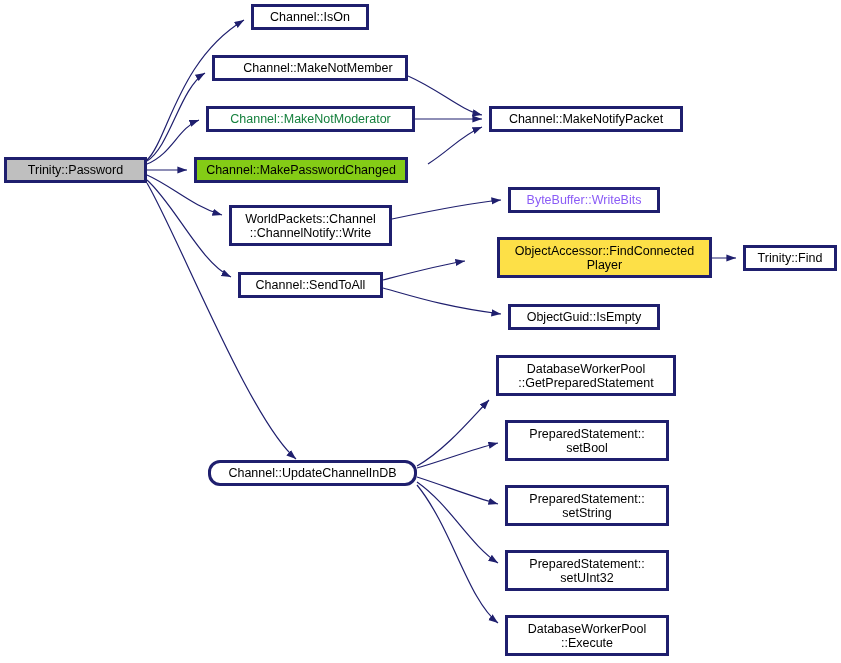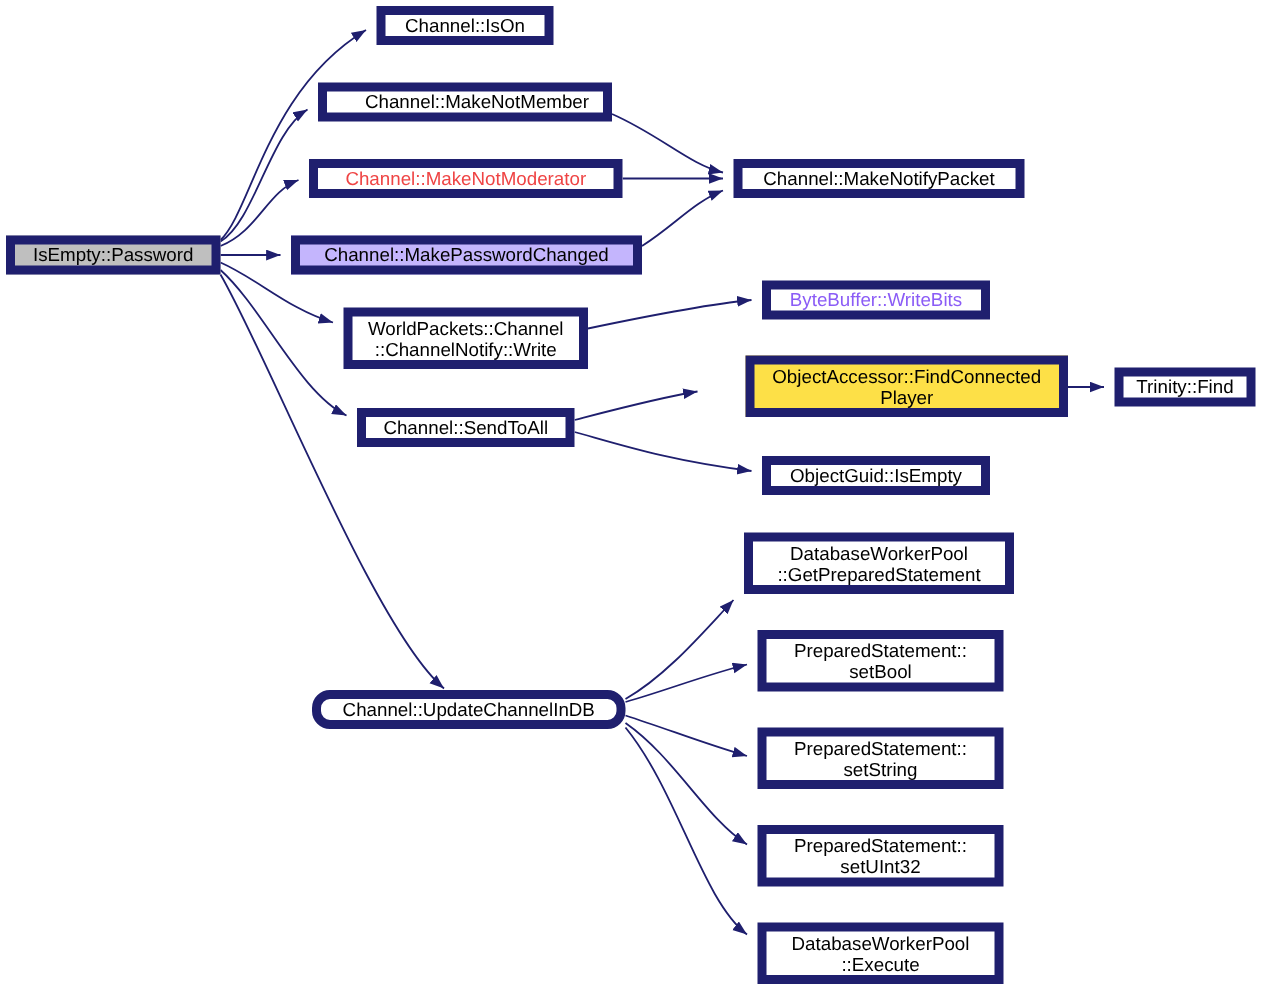--- a/index.html
+++ b/index.html
@@ -19,21 +19,21 @@
     position: absolute;
     left: 0;
     top: 0;
     width: 841px;
     height: 663px;
     pointer-events: none;
   }
   .node {
     position: absolute;
     box-sizing: border-box;
-    border: 6px solid #8b5cf6;
+    border: 3px solid #8b5cf6;
     background: #ffffff;
     color: #000000;
     font-size: 12.5px;
     line-height: 14px;
     display: flex;
     align-items: center;
     justify-content: center;
     text-align: center;
     white-space: pre-line;
     padding: 0 4px;
@@ -68,25 +68,25 @@
         <path d="M383,288 C412,296 445,307 501,314" fill="none" stroke="#1f1f6e" stroke-width="1.2" marker-end="url(#arrow)"></path>
         <path d="M687,258 L736,258" fill="none" stroke="#1f1f6e" stroke-width="1.2" marker-end="url(#arrow)"></path>
         <path d="M417,466 C445,450 470,420 489,400" fill="none" stroke="#1f1f6e" stroke-width="1.2" marker-end="url(#arrow)"></path>
         <path d="M417,468 C445,460 470,450 498,443" fill="none" stroke="#1f1f6e" stroke-width="1.2" marker-end="url(#arrow)"></path>
         <path d="M417,477 C445,486 470,496 498,504" fill="none" stroke="#1f1f6e" stroke-width="1.2" marker-end="url(#arrow)"></path>
         <path d="M417,482 C450,505 470,545 498,563" fill="none" stroke="#1f1f6e" stroke-width="1.2" marker-end="url(#arrow)"></path>
         <path d="M417,485 C452,528 468,600 498,623" fill="none" stroke="#1f1f6e" stroke-width="1.2" marker-end="url(#arrow)"></path>
       </g>
   </svg>
   <div id="node-layer">
-      <div class="node root" style="left: 4px; top: 157px; width: 143px; height: 26px; border-color: rgb(31, 31, 110); color: rgb(0, 0, 0); background: rgb(191, 191, 191);">IsEmpty::Password</div>
+      <div class="node root" style="left: 4px; top: 157px; width: 143px; height: 26px; border-color: rgb(31, 31, 110); color: rgb(0, 0, 0); background: rgb(191, 191, 191);">Trinity::Password</div>
       <div class="node" style="left: 251px; top: 4px; width: 118px; height: 26px; border-color: rgb(31, 31, 110); color: rgb(0, 0, 0); background: rgb(255, 255, 255);">Channel::IsOn</div>
       <div class="node" style="left: 212px; top: 55px; width: 196px; height: 26px; border-color: rgb(31, 31, 110); color: rgb(0, 0, 0); background: rgb(255, 255, 255); padding-left: 20px;">Channel::MakeNotMember</div>
-      <div class="node" style="left: 206px; top: 106px; width: 209px; height: 26px; border-color: rgb(31, 31, 110); color: #ef4444; background: rgb(255, 255, 255);">Channel::MakeNotModerator</div>
-      <div class="node" style="left: 194px; top: 157px; width: 234px; height: 26px; border-color: rgb(31, 31, 110); color: rgb(0, 0, 0); background: #c4b5fd;">Channel::MakePasswordChanged</div>
+      <div class="node" style="left: 206px; top: 106px; width: 209px; height: 26px; border-color: rgb(31, 31, 110); color: #15803d; background: rgb(255, 255, 255);">Channel::MakeNotModerator</div>
+      <div class="node" style="left: 194px; top: 157px; width: 214px; height: 26px; border-color: rgb(31, 31, 110); color: rgb(0, 0, 0); background: #84cc16;">Channel::MakePasswordChanged</div>
       <div class="node" style="left: 229px; top: 205px; width: 163px; height: 41px; border-color: rgb(31, 31, 110); color: rgb(0, 0, 0); background: rgb(255, 255, 255);">WorldPackets::Channel
 ::ChannelNotify::Write</div>
       <div class="node" style="left: 238px; top: 272px; width: 145px; height: 26px; border-color: rgb(31, 31, 110); color: rgb(0, 0, 0); background: rgb(255, 255, 255);">Channel::SendToAll</div>
       <div class="node" style="left: 208px; top: 460px; width: 209px; height: 26px; border-color: rgb(31, 31, 110); color: rgb(0, 0, 0); background: rgb(255, 255, 255); border-radius: 12px;">Channel::UpdateChannelInDB</div>
       <div class="node" style="left: 489px; top: 106px; width: 194px; height: 26px; border-color: rgb(31, 31, 110); color: rgb(0, 0, 0); background: rgb(255, 255, 255);">Channel::MakeNotifyPacket</div>
       <div class="node" style="left: 508px; top: 187px; width: 152px; height: 26px; border-color: rgb(31, 31, 110); color: #8b5cf6; background: rgb(255, 255, 255);">ByteBuffer::WriteBits</div>
       <div class="node" style="left: 497px; top: 237px; width: 215px; height: 41px; border-color: rgb(31, 31, 110); color: rgb(0, 0, 0); background: #fde047;">ObjectAccessor::FindConnected
 Player</div>
       <div class="node" style="left: 508px; top: 304px; width: 152px; height: 26px; border-color: rgb(31, 31, 110); color: rgb(0, 0, 0); background: rgb(255, 255, 255);">ObjectGuid::IsEmpty</div>
       <div class="node" style="left: 743px; top: 245px; width: 94px; height: 26px; border-color: rgb(31, 31, 110); color: rgb(0, 0, 0); background: rgb(255, 255, 255); text-align: center;">Trinity::Find</div>

